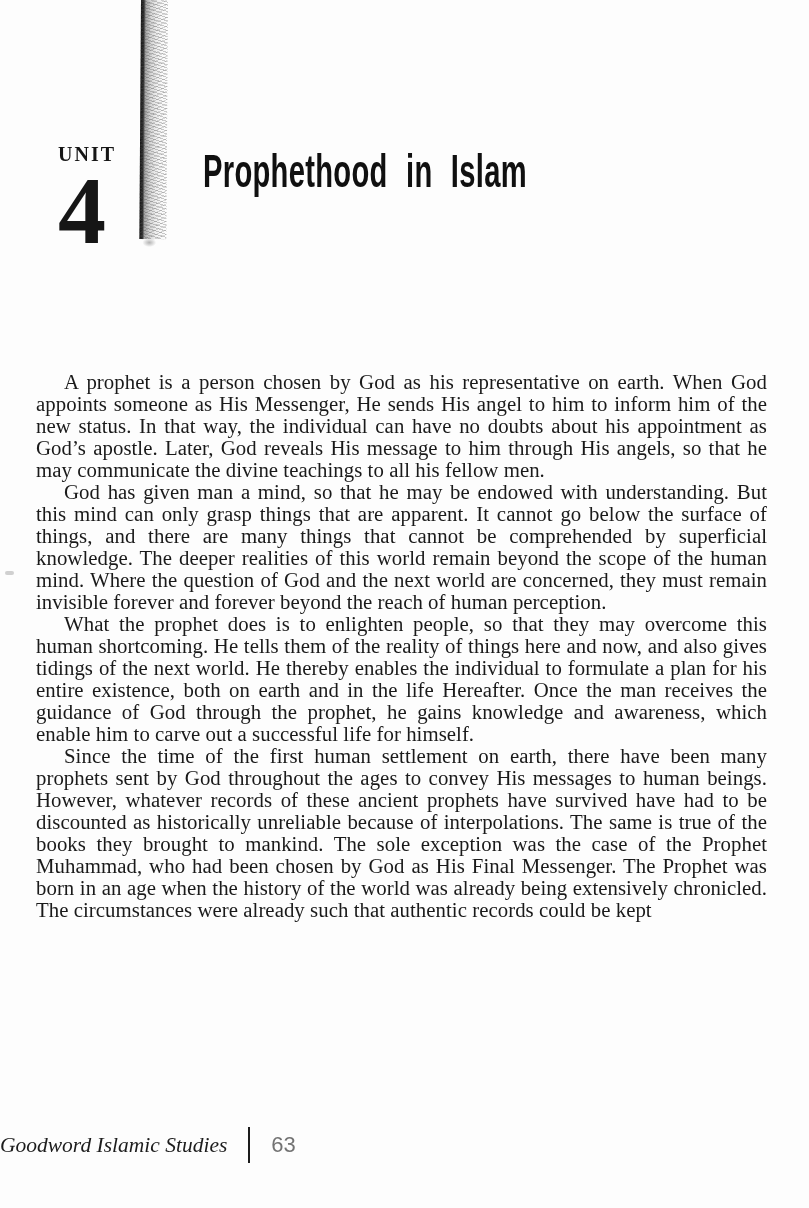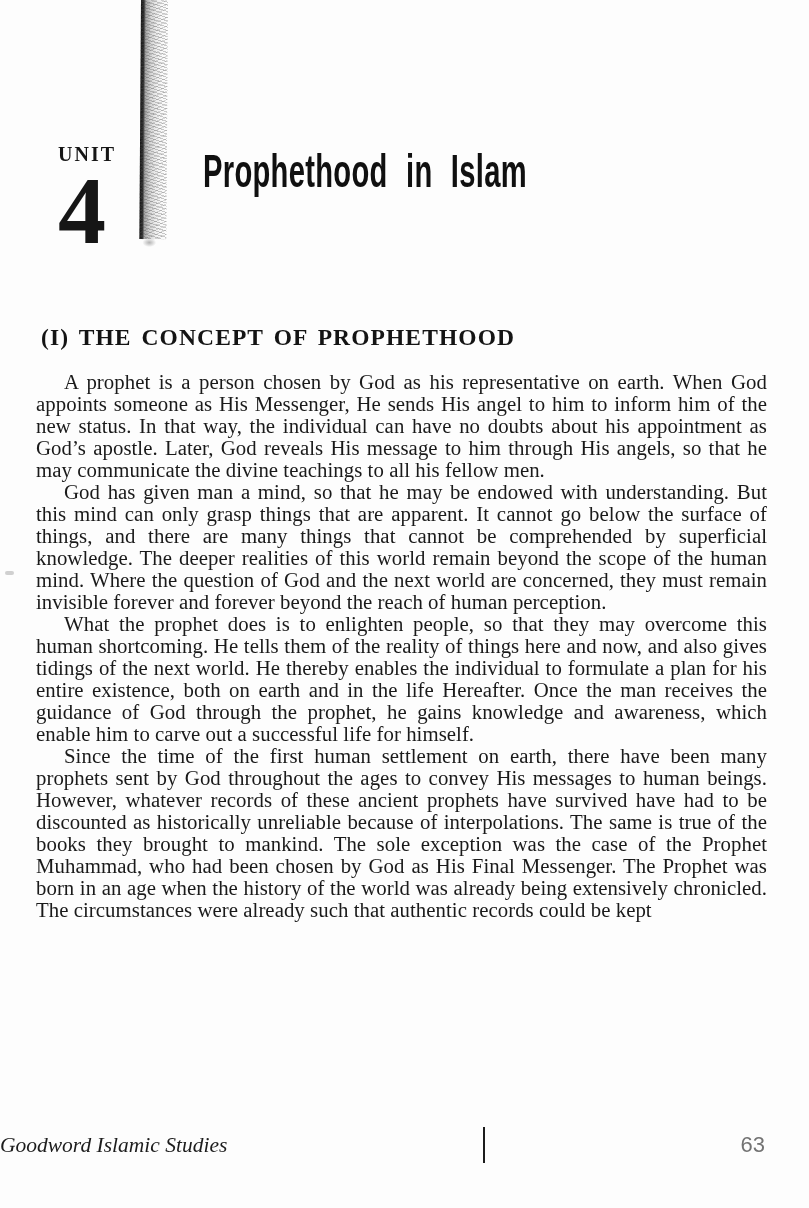--- a/index.html
+++ b/index.html
@@ -120,21 +120,21 @@
     color: #1a1a1a;
   }
 
   
   .footer {
     position: absolute;
     left: 0;
     right: 44px;
     top: 1127px;
     display: flex;
-    justify-content: space-between;
+    justify-content: flex-start;
     align-items: center;
     gap: 21px;
   }
   .book-title {
     font-family: "Liberation Serif", serif;
     font-style: italic;
     font-size: 21.5px;
     color: #1c1c1c;
     white-space: nowrap;
   }
@@ -168,21 +168,20 @@
 
   <div class="unit-block">
     <div class="unit-label">UNIT</div>
     <div class="unit-number">4</div>
   </div>
 
   <div class="unit-divider"></div>
 
   <h1 class="chapter-title">Prophethood in Islam</h1>
 
-  <h2 class="section-heading">(I) THE CONCEPT OF PROPHETHOOD</h2>
 
   <div class="body-text">
     <p>A prophet is a person chosen by God as his representative on earth. When God appoints someone as His Messenger, He sends His angel to him to inform him of the new status. In that way, the individual can have no doubts about his appointment as God’s apostle. Later, God reveals His message to him through His angels, so that he may communicate the divine teachings to all his fellow men.</p>
     <p>God has given man a mind, so that he may be endowed with understanding. But this mind can only grasp things that are apparent. It cannot go below the surface of things, and there are many things that cannot be comprehended by superficial knowledge. The deeper realities of this world remain beyond the scope of the human mind. Where the question of God and the next world are concerned, they must remain invisible forever and forever beyond the reach of human perception.</p>
     <p>What the prophet does is to enlighten people, so that they may overcome this human shortcoming. He tells them of the reality of things here and now, and also gives tidings of the next world. He thereby enables the individual to formulate a plan for his entire existence, both on earth and in the life Hereafter. Once the man receives the guidance of God through the prophet, he gains knowledge and awareness, which enable him to carve out a successful life for himself.</p>
     <p>Since the time of the first human settlement on earth, there have been many prophets sent by God throughout the ages to convey His messages to human beings. However, whatever records of these ancient prophets have survived have had to be discounted as historically unreliable because of interpolations. The same is true of the books they brought to mankind. The sole exception was the case of the Prophet Muhammad, who had been chosen by God as His Final Messenger. The Prophet was born in an age when the history of the world was already being extensively chronicled. The circumstances were already such that authentic records could be kept</p>
   </div>
 
   <div class="footer">
     <span class="book-title">Goodword Islamic Studies</span>

